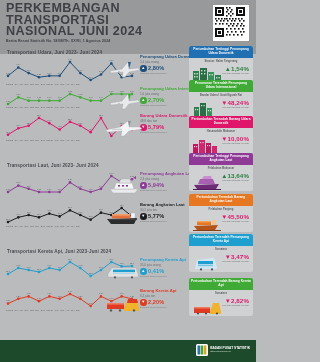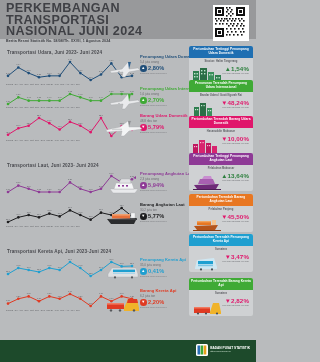--- a/index.html
+++ b/index.html
@@ -5,21 +5,21 @@
   html,body{margin:0;padding:0;}
   body{
     width:256px;height:362px;overflow:hidden;
     font-family:"Liberation Sans",sans-serif;
     background:#b9bbbd;
     position:relative;
   }
   #page{position:absolute;inset:0;background:#b9bbbd;}
 
   
-  .header{position:absolute;left:0;top:0;width:256px;height:39px;background:#98999b;}
+  .header{position:absolute;left:0;top:0;width:256px;height:54px;background:#98999b;}
   .header-title{
     position:absolute;left:6px;top:3px;width:170px;
     font-size:12.6px;line-height:11.6px;font-weight:bold;color:#3f4045;
     letter-spacing:.4px;
   }
   .header-sub{
     position:absolute;left:6px;top:39px;width:160px;
     font-size:3.6px;line-height:4.4px;color:#3f4045;font-weight:bold;letter-spacing:.1px;
   }
   .qr{position:absolute;right:7px;top:5px;width:34px;height:34px;background:#ffffff;padding:1px;}

